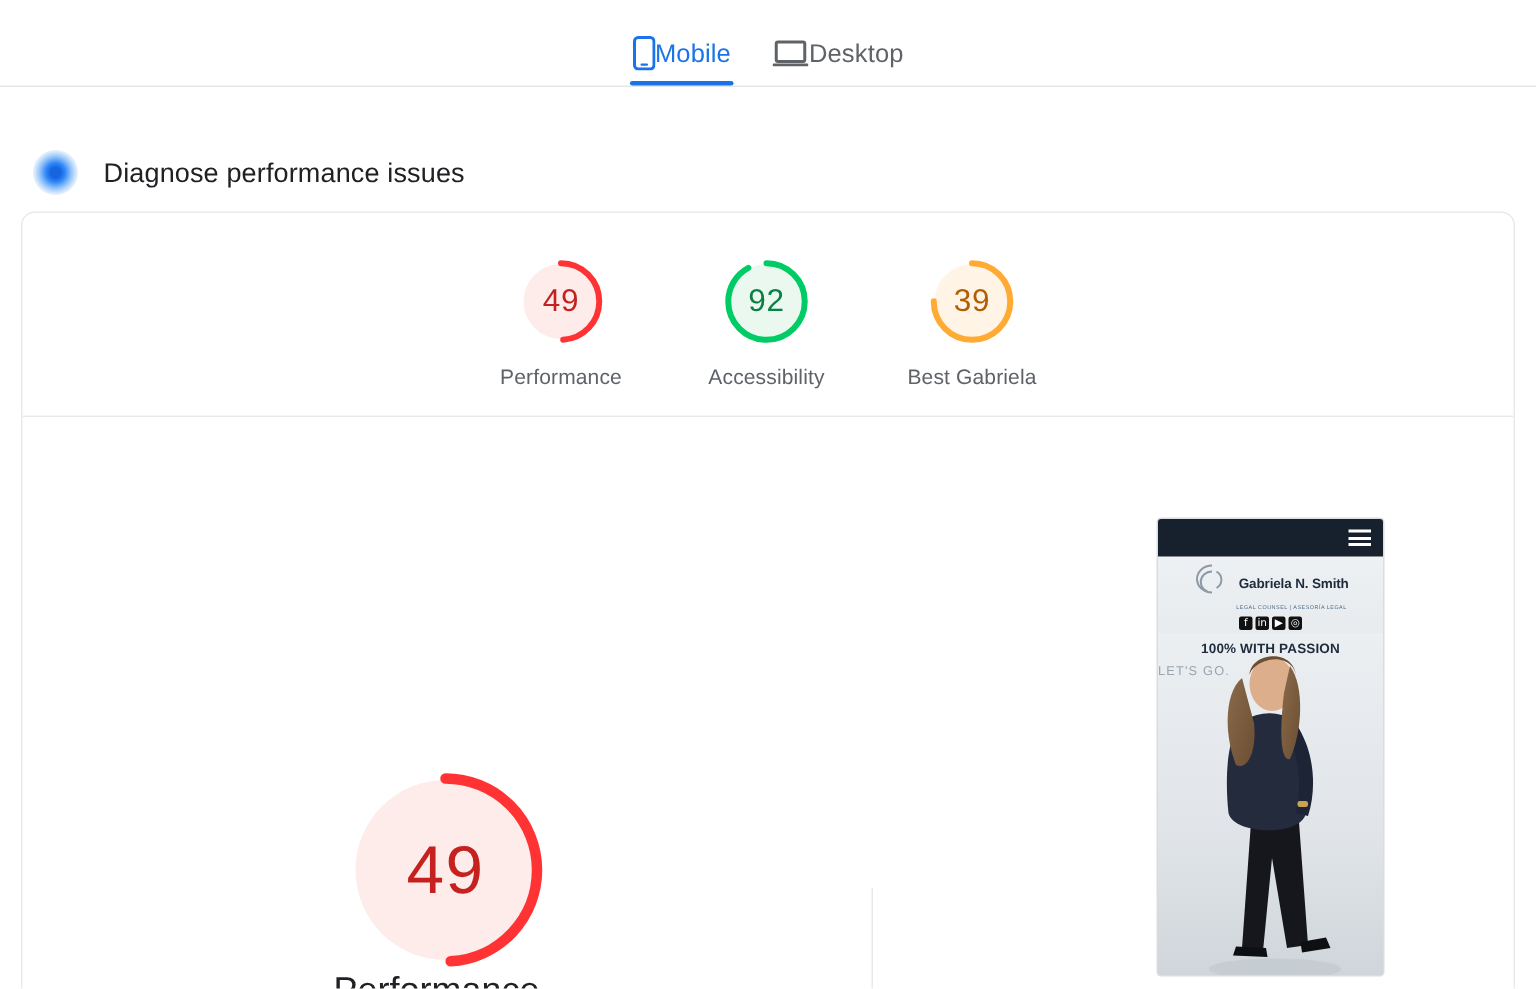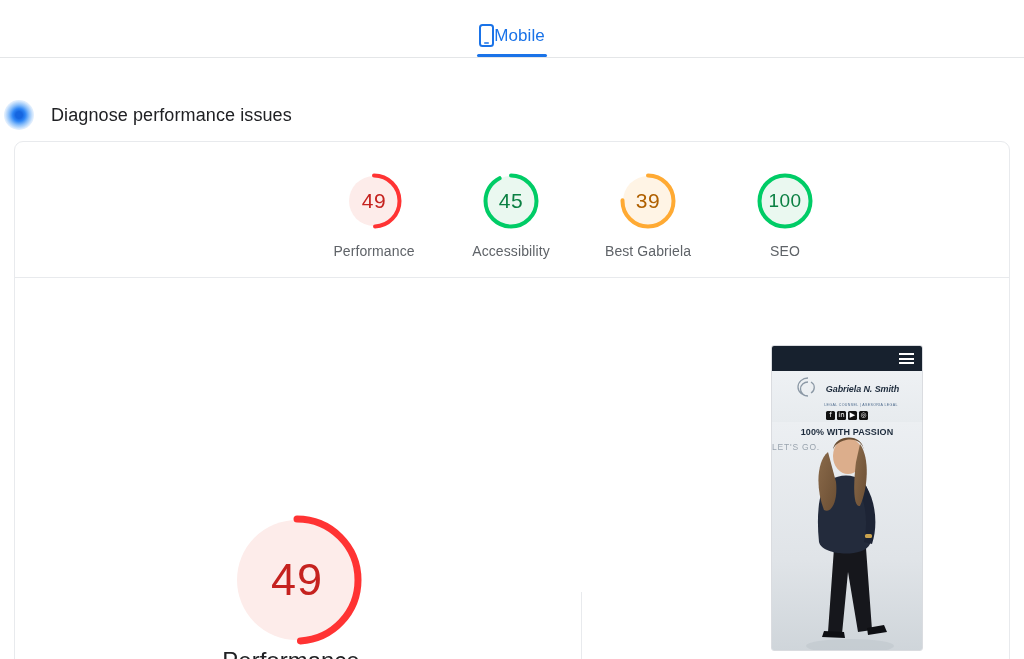--- a/index.html
+++ b/index.html
@@ -28,21 +28,21 @@
   .tab.inactive .tab-label { color: #5f6368; }
   .tab-underline {
     position: absolute; left: 12px; right: 12px; bottom: 0;
     height: 3px; background: #1a73e8; border-radius: 2px;
   }
   .tab-icon { display: block; line-height: 0; }
 
   
   .diagnose {
     position: absolute; left: 0; top: 92px; width: 967px; height: 46px;
-    display: flex; align-items: center; padding-left: 4px;
+    display: flex; align-items: center; padding-left: 22px;
   }
   .glow-icon {
     width: 30px; height: 30px; border-radius: 50%;
     background: radial-gradient(circle at 50% 50%,
       #1565e0 0%, #1565e0 16%, #2f86f5 30%,
       rgba(110,175,248,.80) 48%, rgba(175,210,250,.45) 66%,
       rgba(215,233,253,.25) 82%, rgba(232,242,254,0) 100%);
     flex: none;
   }
   .diagnose-title {
@@ -106,21 +106,21 @@
   .pv-burger {
     position: absolute; right: 8px; top: 7px; width: 15px; height: 11px;
     display: flex; flex-direction: column; justify-content: space-between;
   }
   .pv-burger i { display: block; height: 2px; background: #fff; }
   .pv-brandbar {
     height: 51px; background: linear-gradient(180deg,#eef1f4 0%,#e7ebee 100%);
     display: flex; flex-direction: column; align-items: center;
     justify-content: center; padding-top: 2px;
   }
-  .pv-brandline { display: flex; align-items: center; gap: 5px; font-style: italic; }
+  .pv-brandline { display: flex; align-items: center; gap: 5px; }
   .pv-name { font-size: 9px; font-weight: bold; color: #1d2b3c; letter-spacing: -.1px; }
   .pv-sub {
     font-size: 3.6px; color: #4d6a8c; letter-spacing: .35px;
     margin-top: 1px; margin-left: 28px;
   }
   .pv-social { display: flex; gap: 2px; margin-top: 4px; }
   .pv-social i {
     width: 9px; height: 9px; background: #111; border-radius: 1.5px;
     display: block; font-style: normal; color: #fff; font-size: 7px;
     line-height: 9px; text-align: center; font-family: "DejaVu Sans", sans-serif;
@@ -151,20 +151,29 @@
       <span class="tab-icon">
         <svg width="15" height="23" viewBox="0 0 15 23">
           <rect x="1" y="1" width="13" height="21" rx="2.5" ry="2.5" fill="none" stroke="#1a73e8" stroke-width="2"></rect>
           <rect x="5" y="18.3" width="5" height="1.5" rx=".7" fill="#1a73e8"></rect>
         </svg>
       </span>
       <span class="tab-label">Mobile</span>
       <span class="tab-underline"></span>
     </div>
 
+    <div class="tab inactive">
+      <span class="tab-icon">
+        <svg width="24" height="20" viewBox="0 0 24 20">
+          <rect x="2.5" y="2" width="19" height="13" rx="1.2" fill="none" stroke="#5f6368" stroke-width="2"></rect>
+          <rect x="0" y="16.4" width="24" height="1.8" rx=".9" fill="#5f6368"></rect>
+        </svg>
+      </span>
+      <span class="tab-label">Desktop</span>
+    </div>
 
   </div>
 
   <div class="diagnose">
     <span class="glow-icon"></span>
     <span class="diagnose-title">Diagnose performance issues</span>
   </div>
 
   <div class="card">
 
@@ -180,46 +189,36 @@
         </div>
         <div class="cap">Performance</div>
       </div>
 
       <div class="gauge-s" style="left:431px">
         <div class="ring">
           <svg width="60" height="60" viewBox="0 0 60 60">
             <circle cx="30" cy="30" r="25" fill="#eaf8f0"></circle>
             <circle cx="30" cy="30" r="25.5" fill="none" stroke="#0c6" stroke-width="4" stroke-linecap="round" stroke-dasharray="147.4 12.8" transform="rotate(-90 30 30)"></circle>
           </svg>
-          <span class="num" style="color:#0b8043">45</span>
+          <span class="num" style="color:#0b8043">92</span>
         </div>
         <div class="cap">Accessibility</div>
       </div>
 
       <div class="gauge-s" style="left:568px">
         <div class="ring">
           <svg width="60" height="60" viewBox="0 0 60 60">
             <circle cx="30" cy="30" r="25" fill="#fff4e5"></circle>
             <circle cx="30" cy="30" r="25.5" fill="none" stroke="#fa3" stroke-width="4" stroke-linecap="round" stroke-dasharray="120.2 40.1" transform="rotate(-90 30 30)"></circle>
           </svg>
           <span class="num" style="color:#b06000">39</span>
         </div>
         <div class="cap">Best Gabriela</div>
       </div>
 
-      <div class="gauge-s" style="left:705px">
-        <div class="ring">
-          <svg width="60" height="60" viewBox="0 0 60 60">
-            <circle cx="30" cy="30" r="25" fill="#eaf8f0"></circle>
-            <circle cx="30" cy="30" r="25.5" fill="none" stroke="#0c6" stroke-width="4" stroke-linecap="round"></circle>
-          </svg>
-          <span class="num" style="color:#0b8043;font-size:19px">100</span>
-        </div>
-        <div class="cap">SEO</div>
-      </div>
 
     </div>
 
     <div class="big-wrap">
 
       <div class="big-ring">
         <svg width="140" height="140" viewBox="0 0 140 140">
           <circle cx="70" cy="70" r="60" fill="#fdecea"></circle>
           <circle cx="70" cy="70" r="61" fill="none" stroke="#f33" stroke-width="7" stroke-linecap="round" stroke-dasharray="187.8 195.4" transform="rotate(-90 70 70)"></circle>
         </svg>

